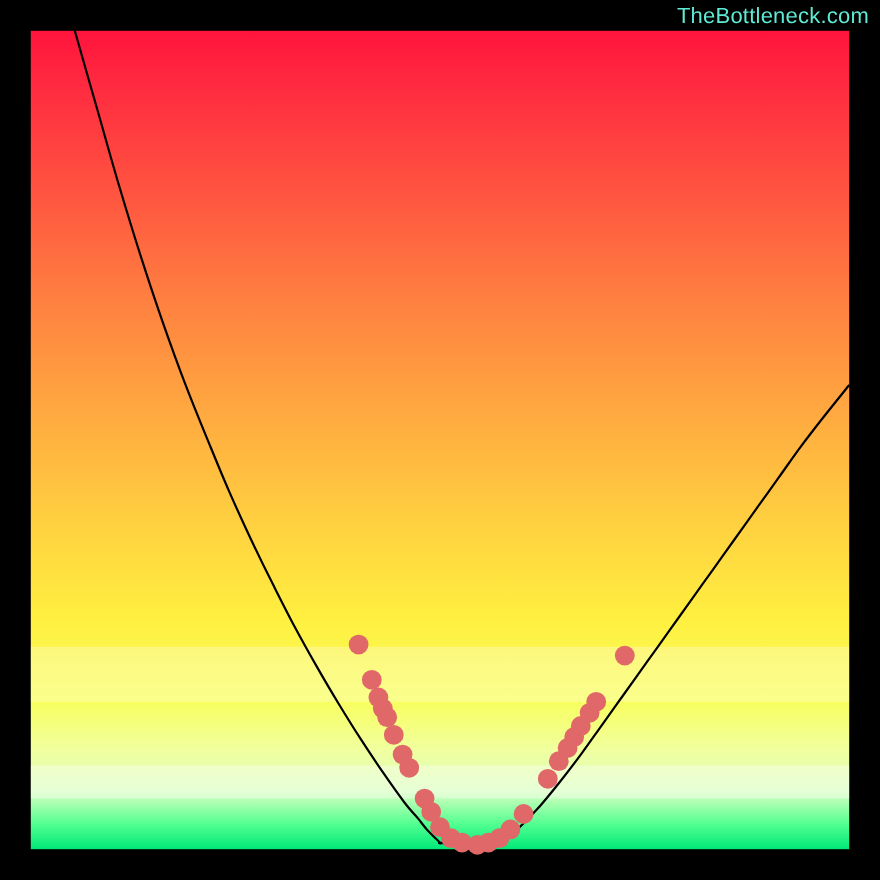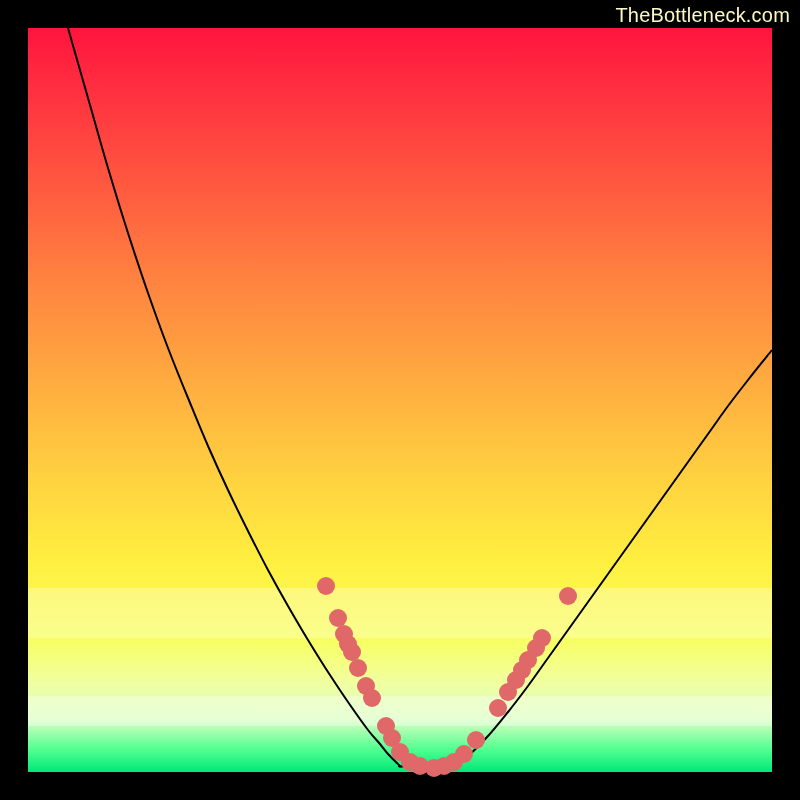--- a/index.html
+++ b/index.html
@@ -29,21 +29,21 @@
       #f0ffa0 88%,
       #d8ffc0 93%,
       #50ff90 97%,
       #00e878 100%
     );
   }
   .watermark {
     position: absolute;
     top: 4px;
     right: 10px;
-    color: #fef9c3;
+    color: #5eead4;
     font-size: 20px;
     font-weight: 400;
     letter-spacing: 0.2px;
     z-index: 5;
     user-select: none;
   }
   svg.plot {
     position: absolute;
     left: 0;
     top: 0;

